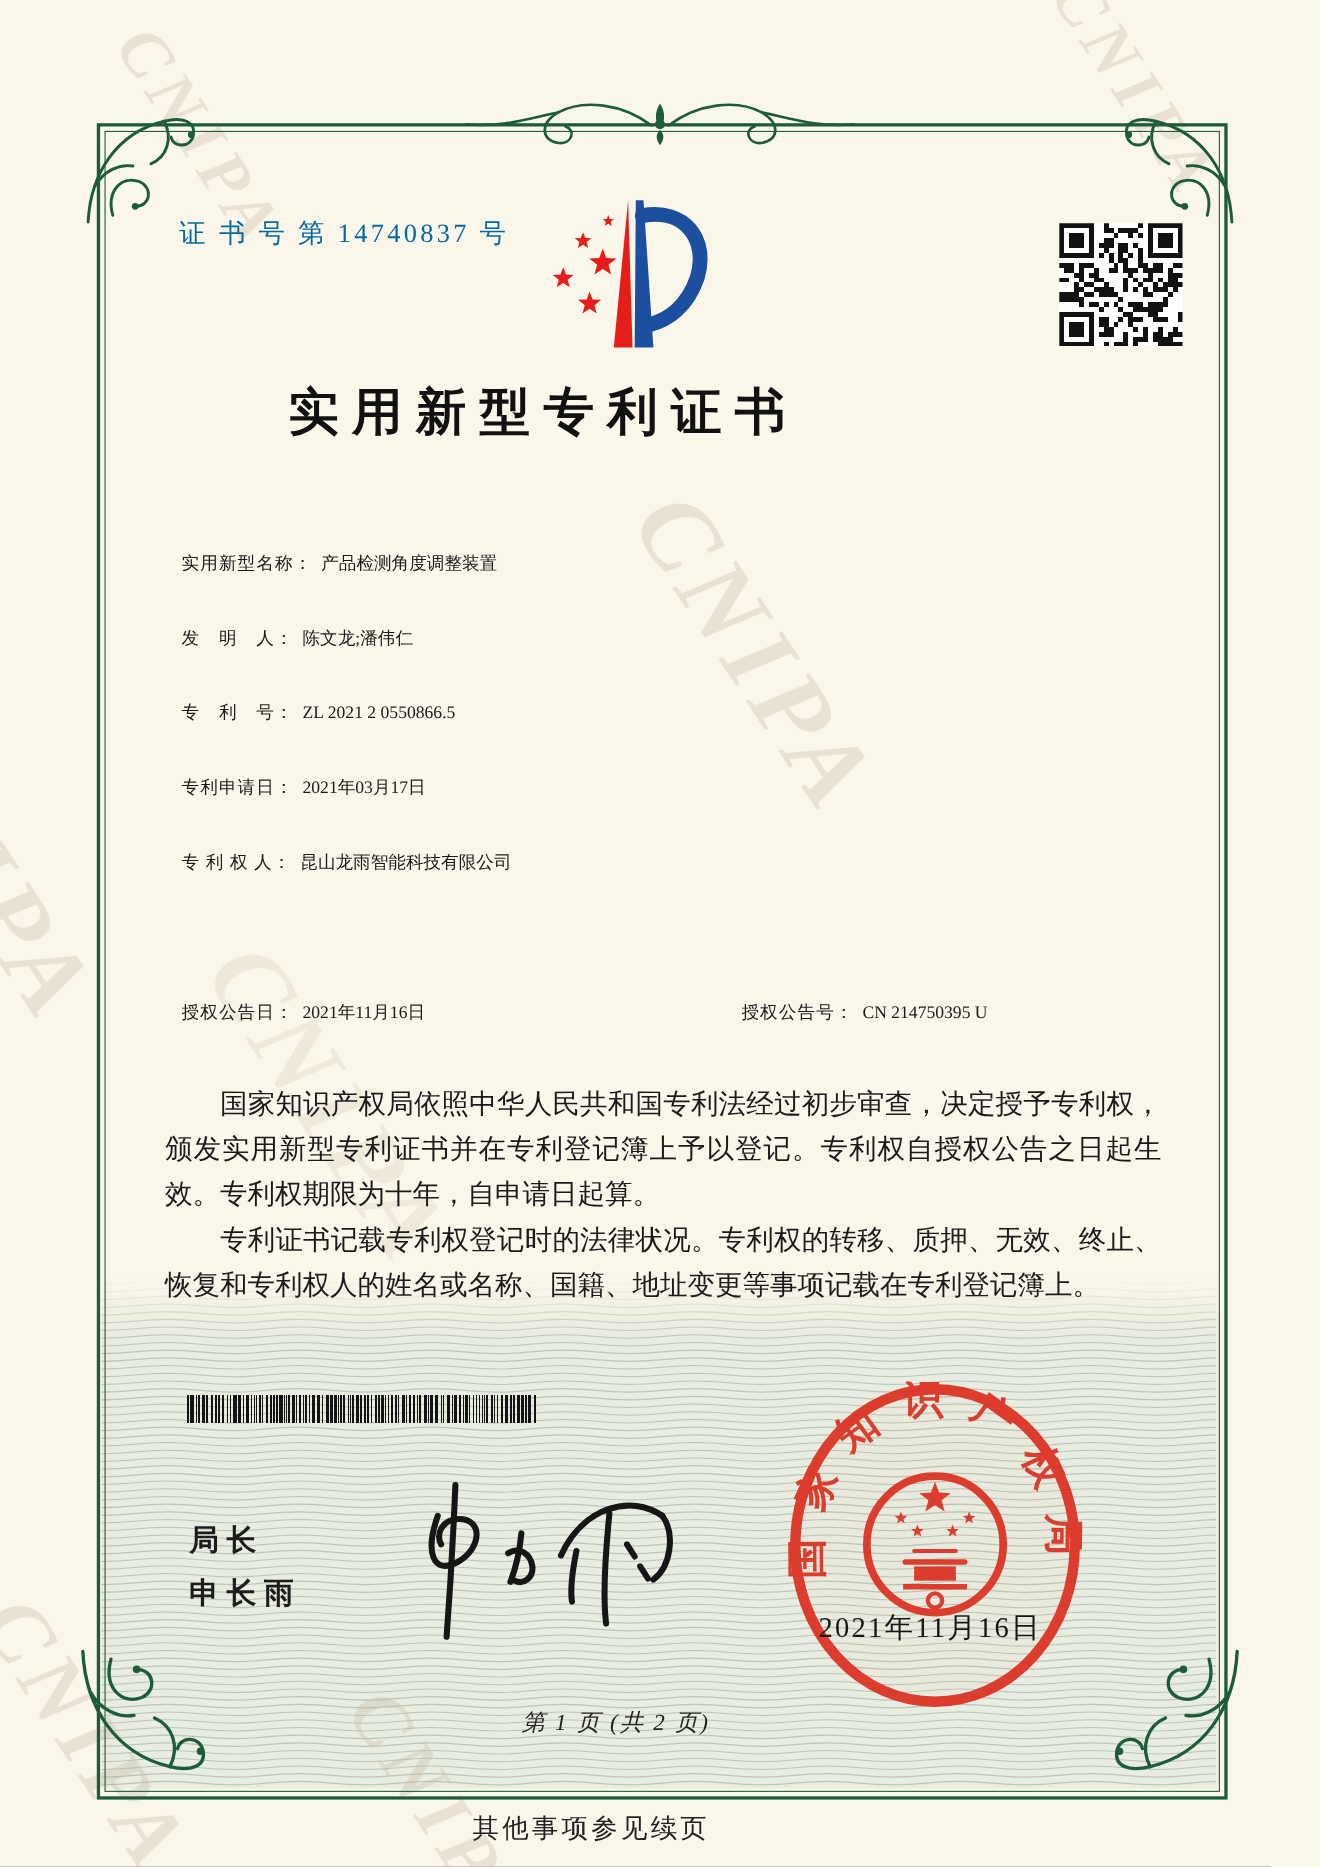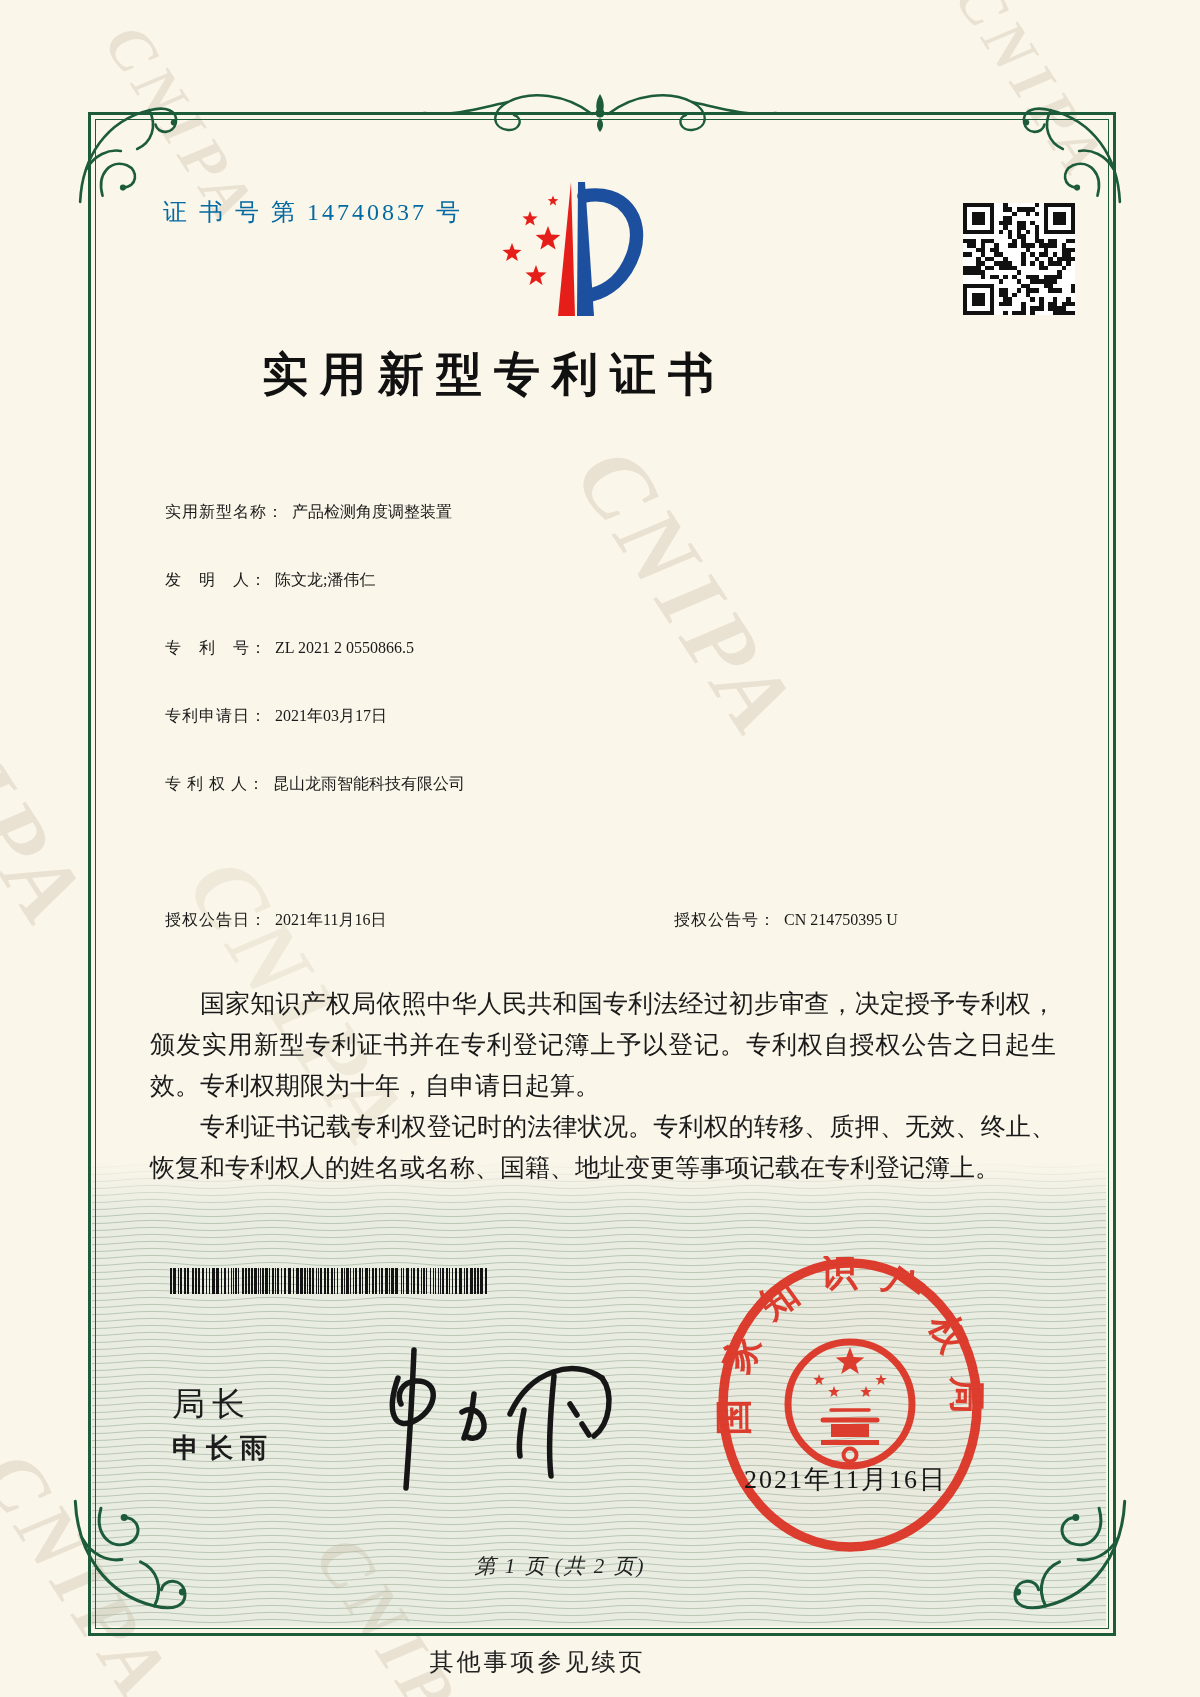--- a/index.html
+++ b/index.html
@@ -42,21 +42,21 @@
   .row .lab{letter-spacing:1px;}
   .row .val{margin-left:8px;}
   .row .grant{position:absolute;left:477px;top:0;margin-left:32px;}
   
   .paras{position:absolute;left:150px;top:985px;width:906px;z-index:2;
     font-size:25px;line-height:41px;text-align:justify;}
   .paras p{margin:0;text-indent:2em;font-family:Liberation Mono, monospace;}
   
   .barcode{position:absolute;left:170px;top:1268px;z-index:2;}
   .officer-title{position:absolute;left:172px;top:1382px;z-index:2;
-    font-family:"Liberation Sans",sans-serif;font-weight:400;font-size:33px;letter-spacing:7px;color:#1c1c1c;}
+    font-family:"Liberation Sans",sans-serif;font-weight:700;font-size:27px;letter-spacing:7px;color:#1c1c1c;}
   .officer-name{position:absolute;left:172px;top:1430px;z-index:2;
     font-family:"Liberation Sans",sans-serif;font-weight:700;font-size:27px;letter-spacing:7px;color:#1c1c1c;}
   .signature{position:absolute;left:358px;top:1336px;z-index:2;}
   .seal{position:absolute;left:705px;top:1256px;z-index:2;opacity:.92;}
   .seal-date{position:absolute;left:744px;top:1462px;z-index:3;
     font-size:26px;letter-spacing:2px;color:#161616;white-space:nowrap;}
   .page-info{position:absolute;left:0;top:1552px;width:1120px;text-align:center;z-index:2;
     font-size:21px;letter-spacing:2px;color:#222;font-style:italic;}
   .note{position:absolute;left:0;top:1646px;width:1075px;text-align:center;z-index:2;
     font-size:24px;letter-spacing:3px;color:#222;}

